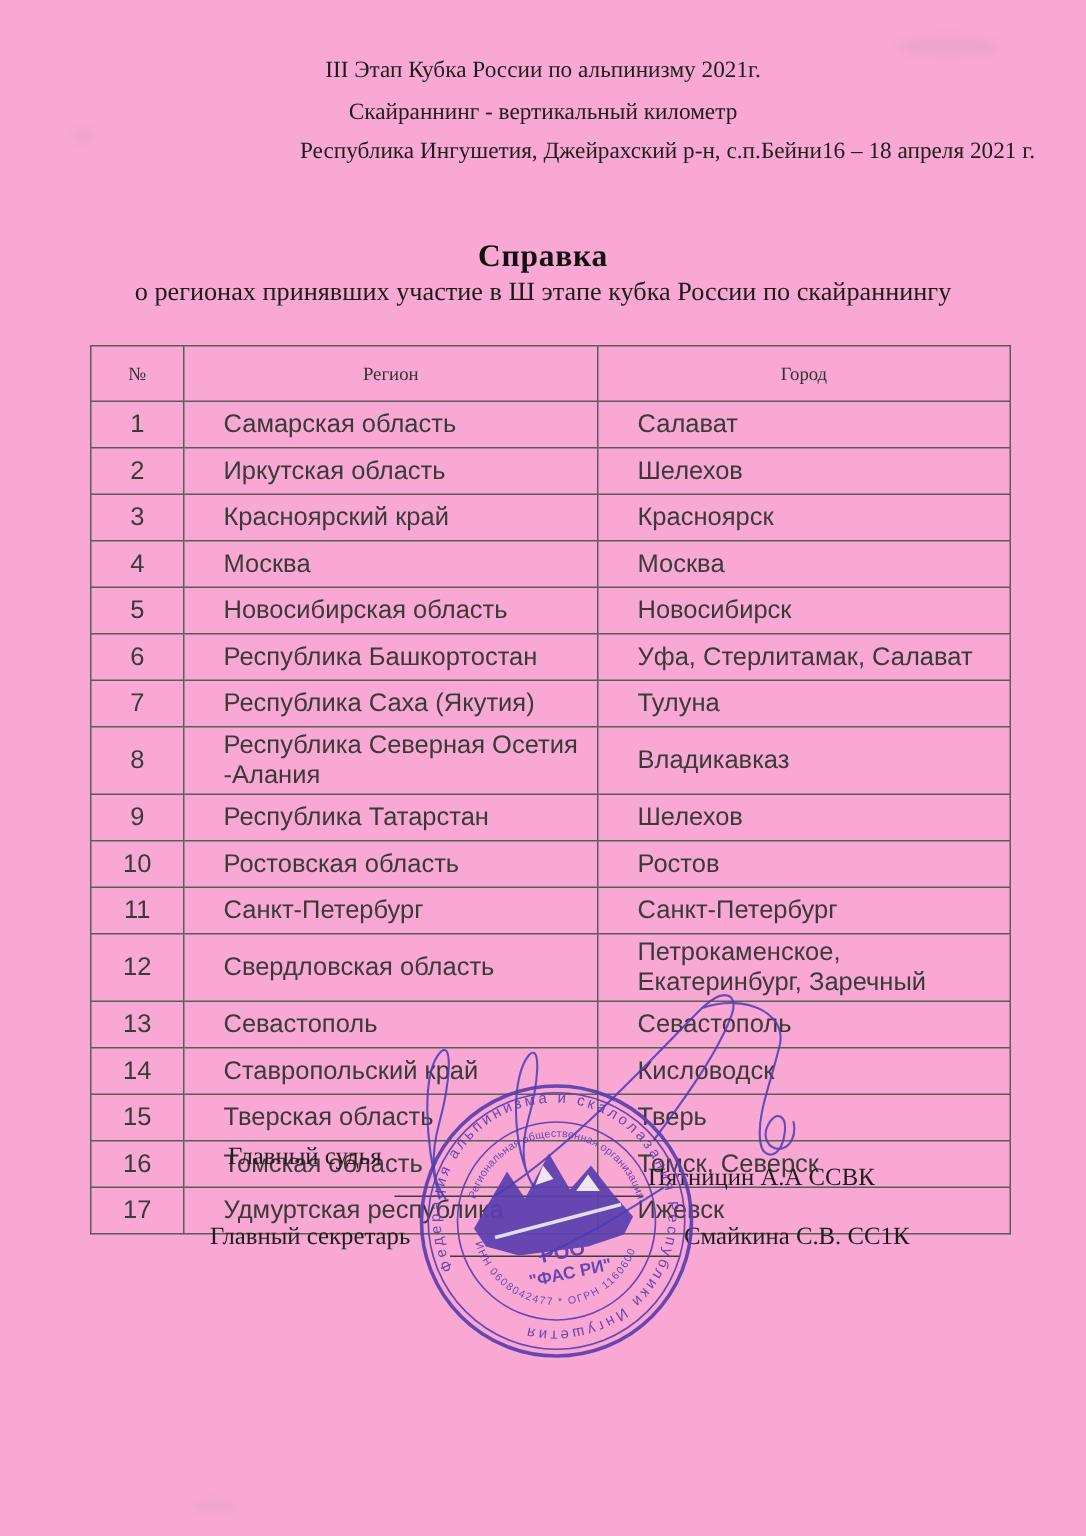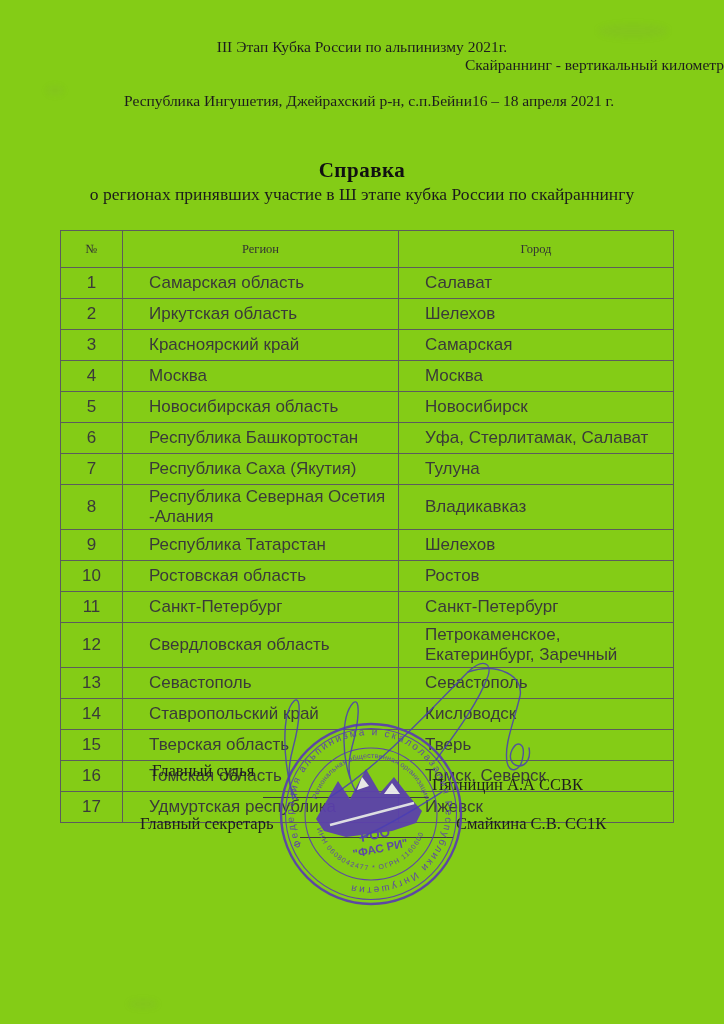--- a/index.html
+++ b/index.html
@@ -1,29 +1,29 @@
 <!DOCTYPE html>
 <html><head>
 <meta charset="utf-8">
 <style>
   html,body{margin:0;padding:0;}
   body{width:724px;height:1024px;background:#e9e9e9;font-family:"Liberation Serif",serif;}
-  .page{position:relative;width:724px;height:1024px;background:#84cc16;overflow:hidden;
+  .page{position:relative;width:724px;height:1024px;background:#f9a8d4;overflow:hidden;
         color:#222;}
   
   .smudge{position:absolute;background:rgba(120,120,120,.07);border-radius:50%;filter:blur(3px);}
   .smudge.s1{left:598px;top:24px;width:70px;height:14px;}
   .smudge.s2{left:46px;top:86px;width:18px;height:9px;}
   .smudge.s3{left:128px;top:1000px;width:30px;height:8px;}
 
   .center-line{position:absolute;left:0;width:100%;text-align:center;}
   .evt1{top:38px;font-size:15.5px;color:#1d1d1d;}
-  .evt2{top:56px;font-size:15.5px;color:#1d1d1d;text-align:right;}
+  .evt2{top:66px;font-size:15.5px;color:#1d1d1d;}
   .loc-row{position:absolute;top:92px;left:48px;right:34px;display:flex;
-           justify-content:center;font-size:15.5px;color:#1d1d1d;}
+           justify-content:flex-end;font-size:15.5px;color:#1d1d1d;}
   .doc-title{top:158px;font-size:21px;font-weight:bold;letter-spacing:.5px;color:#111;}
   .doc-subtitle{top:184px;font-size:17.5px;color:#1b1b1b;}
 
   table.doc-table{position:absolute;left:60px;top:230px;width:613px;
         border-collapse:collapse;table-layout:fixed;}
   .doc-table col.c-num{width:62px;}
   .doc-table col.c-region{width:276px;}
   .doc-table col.c-city{width:275px;}
   .doc-table th,.doc-table td{border:1px solid #5c5c5c;}
   .doc-table{border:1.6px solid #474747;}
@@ -87,21 +87,21 @@
           <td>Салават</td>
         </tr>
         <tr>
           <td class="num">2</td>
           <td>Иркутская область</td>
           <td>Шелехов</td>
         </tr>
         <tr>
           <td class="num">3</td>
           <td>Красноярский край</td>
-          <td>Самарская</td>
+          <td>Красноярск</td>
         </tr>
         <tr>
           <td class="num">4</td>
           <td>Москва</td>
           <td>Москва</td>
         </tr>
         <tr>
           <td class="num">5</td>
           <td>Новосибирская область</td>
           <td>Новосибирск</td>

